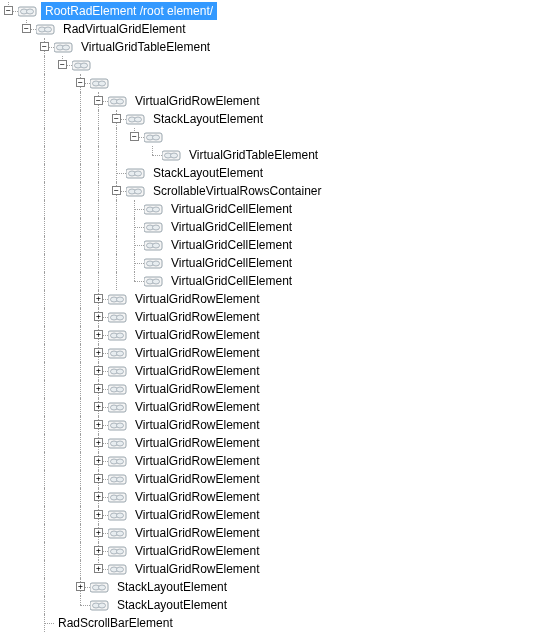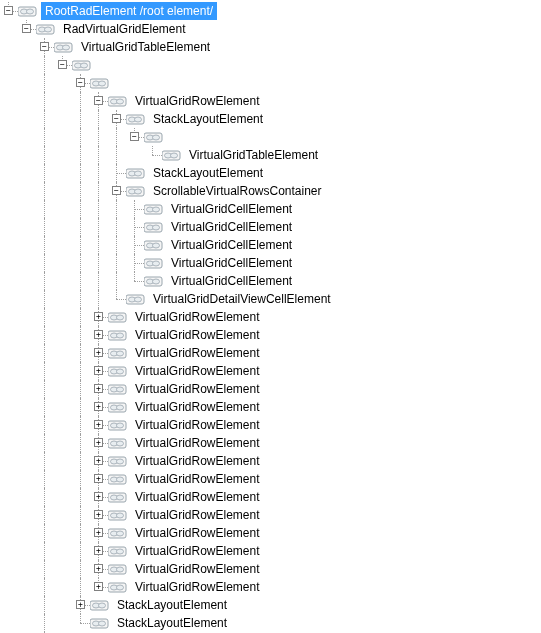--- a/index.html
+++ b/index.html
@@ -403,39 +403,20 @@
                         <svg width="20" height="14" viewBox="0 0 20 14">
     <rect x="0" y="3" width="18" height="9" rx="2" fill="#f5f5f5" stroke="#9aa6ae" stroke-width="1"></rect>
     <ellipse cx="6" cy="7.5" rx="3.5" ry="2.5" fill="#e8edf0" stroke="#9aa6ae" stroke-width="0.8"></ellipse>
     <ellipse cx="12" cy="7.5" rx="3.5" ry="2.5" fill="#e8edf0" stroke="#9aa6ae" stroke-width="0.8"></ellipse>
   </svg>
                       </span>
                       <span class="node-label">VirtualGridCellElement</span>
                     </div>
                   </div>
                 </div>
-                <div class="tree-node">
-                  <div class="node-row">
-                    <span class="indent"></span>
-                    <span class="indent"></span>
-                    <span class="indent vline"></span>
-                    <span class="indent"></span>
-                    <span class="indent vline"></span>
-                    <span class="indent vline"></span>
-                    <span class="indent el"></span>
-                    <span class="node-icon">
-                      <svg width="20" height="14" viewBox="0 0 20 14">
-    <rect x="0" y="3" width="18" height="9" rx="2" fill="#f5f5f5" stroke="#9aa6ae" stroke-width="1"></rect>
-    <ellipse cx="6" cy="7.5" rx="3.5" ry="2.5" fill="#e8edf0" stroke="#9aa6ae" stroke-width="0.8"></ellipse>
-    <ellipse cx="12" cy="7.5" rx="3.5" ry="2.5" fill="#e8edf0" stroke="#9aa6ae" stroke-width="0.8"></ellipse>
-  </svg>
-                    </span>
-                    <span class="node-label">VirtualGridDetailViewCellElement</span>
-                  </div>
-                </div>
               </div>
               <div class="tree-node">
                 <div class="node-row">
                   <span class="indent"></span>
                   <span class="indent"></span>
                   <span class="indent vline"></span>
                   <span class="indent"></span>
                   <span class="indent vline"></span>
                   <span class="indent tee">
                     <span class="expander plus"></span>

